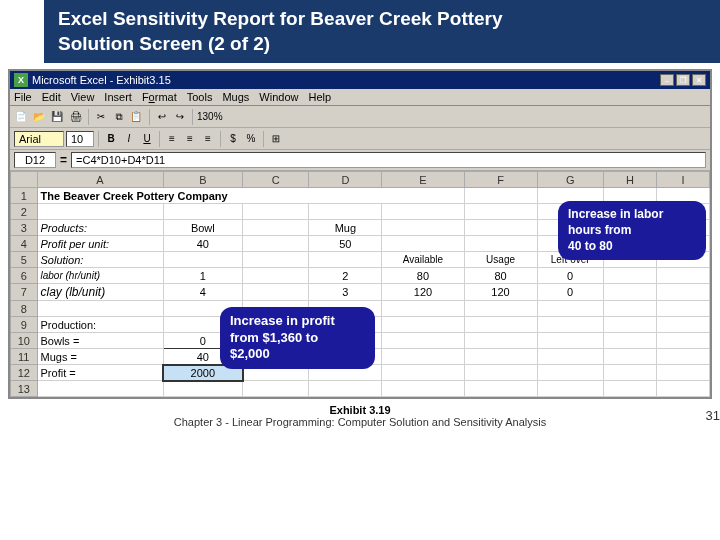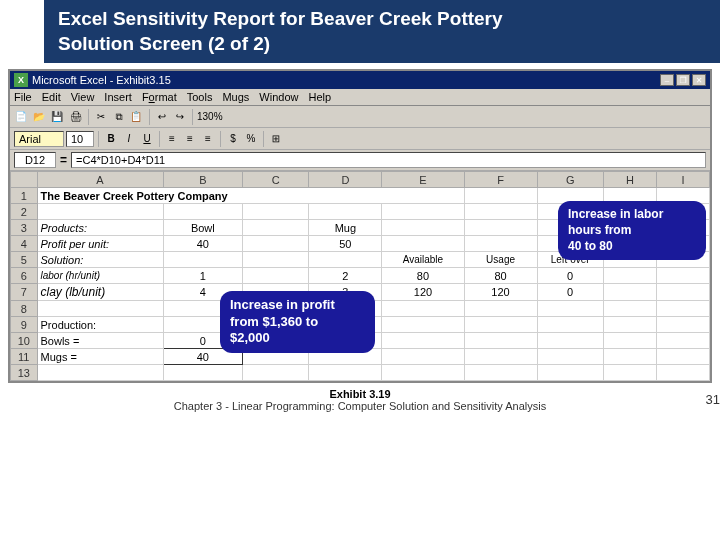--- a/index.html
+++ b/index.html
@@ -453,20 +453,32 @@
           <td class="cell-center" style="border:1px solid #333;">40</td>
           <td></td>
           <td></td>
           <td></td>
           <td></td>
           <td></td>
           <td></td>
           <td></td>
         </tr>
 
+        <tr>
+          <td class="row-num">12</td>
+          <td>Profit =</td>
+          <td class="cell-center cell-selected" style="border:2px solid #333;">2000</td>
+          <td></td>
+          <td></td>
+          <td></td>
+          <td></td>
+          <td></td>
+          <td></td>
+          <td></td>
+        </tr>
 
         <tr>
           <td class="row-num">13</td>
           <td></td>
           <td></td>
           <td></td>
           <td></td>
           <td></td>
           <td></td>
           <td></td>

